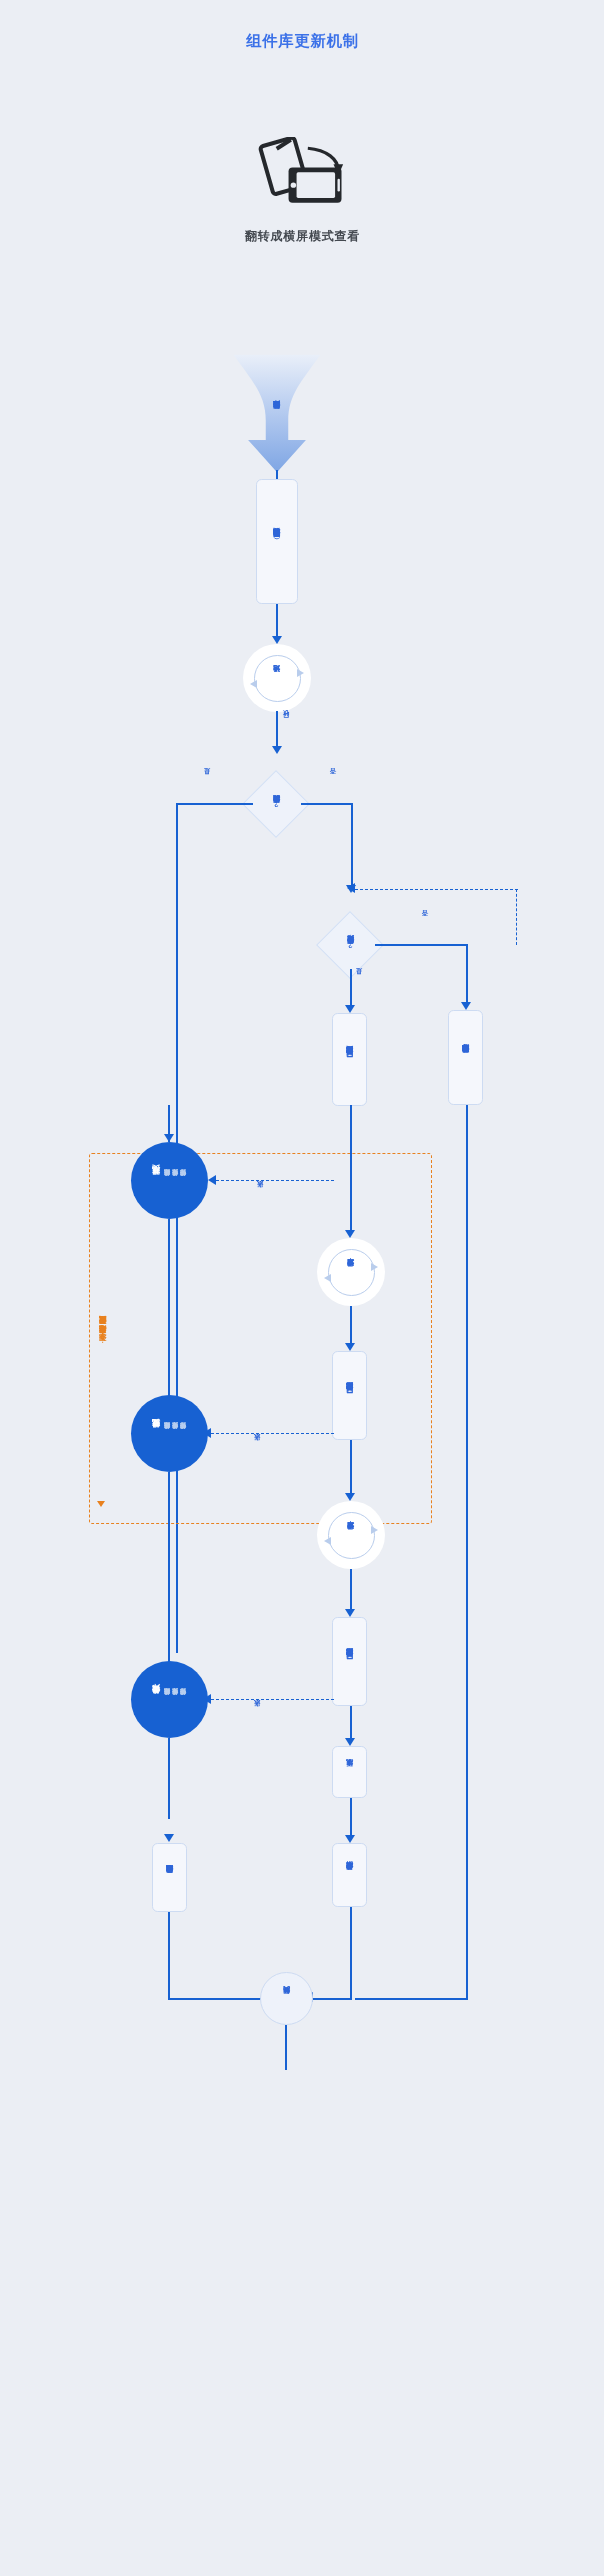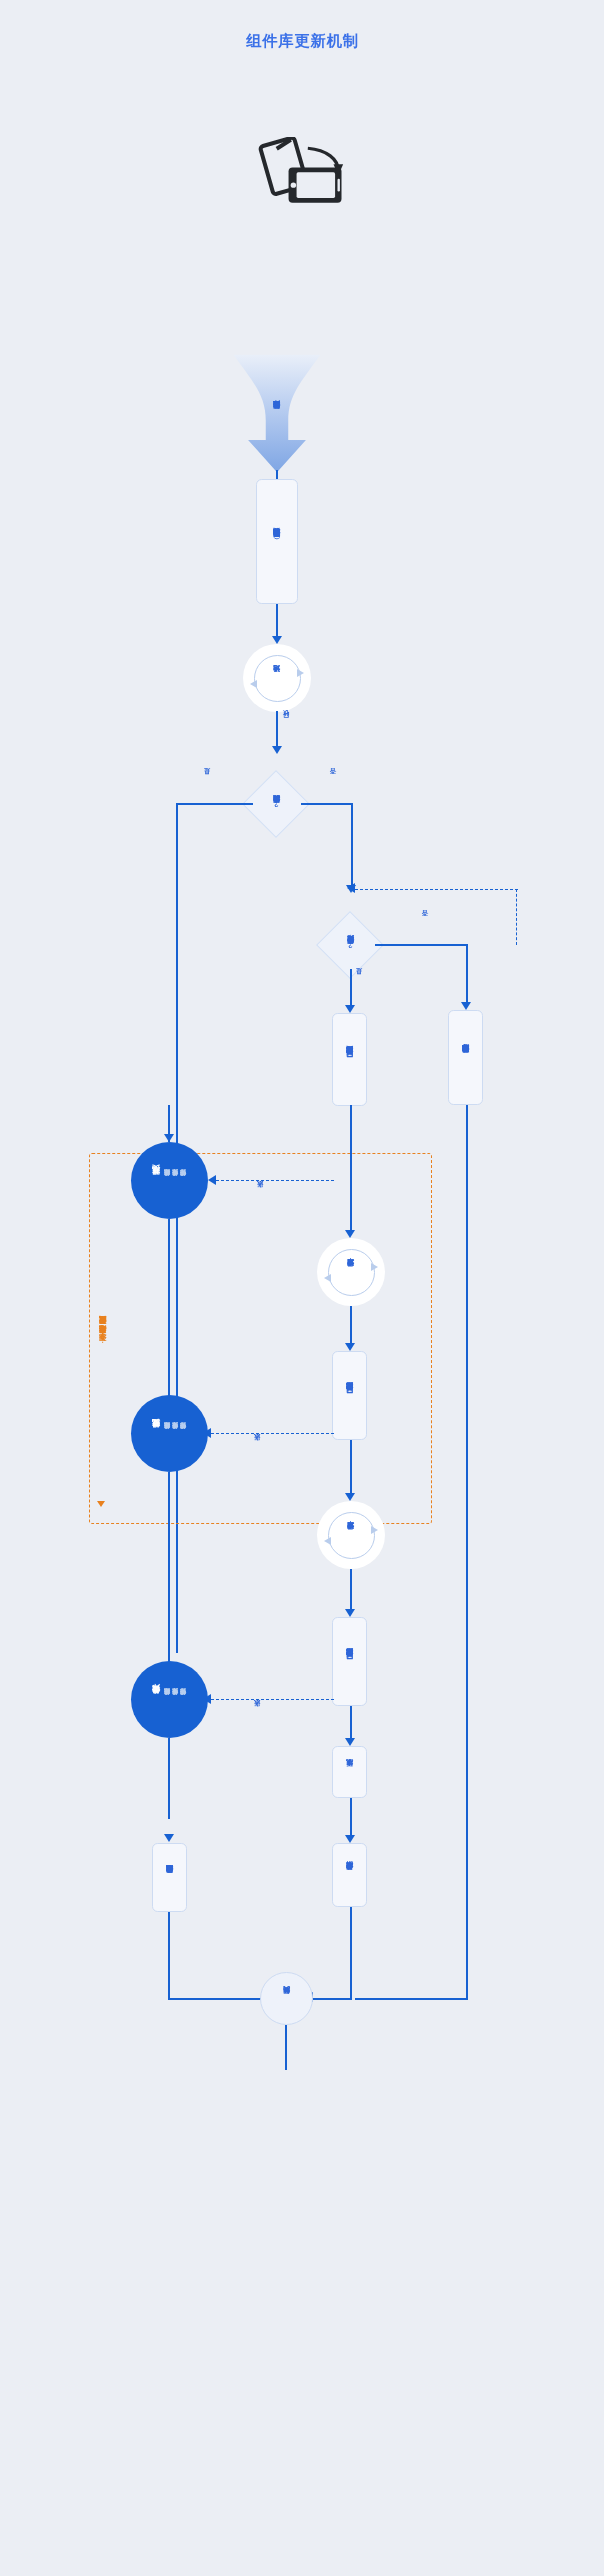--- a/index.html
+++ b/index.html
@@ -145,20 +145,21 @@
       <g>
         <rect x="38" y="38" width="66" height="44" rx="5" fill="#25282c"></rect>
         <rect x="48" y="44" width="48" height="32" rx="2" fill="#ebeef4"></rect>
         <circle cx="44" cy="60" r="3.4" fill="#ebeef4"></circle>
         <rect x="99" y="52" width="3" height="16" rx="1.5" fill="#ebeef4"></rect>
       </g>
       <path d="M62 14 C86 16 100 28 100 42" fill="none" stroke="#25282c" stroke-width="4"></path>
       <polygon points="100,48 94,34 106,34" fill="#25282c"></polygon>
     </svg>
   </span>
+  <div id="rotate-hint">翻转成横屏模式查看</div>
 </div>
 
 <div id="flow">
 
   <div id="funnel">
     <svg width="90" height="121" viewBox="0 0 112 150">
       <defs>
         <linearGradient id="fg" x1="0" y1="0" x2="0" y2="1">
           <stop offset="0%" stop-color="#e9eff9"></stop>
           <stop offset="55%" stop-color="#aec6ee"></stop>

